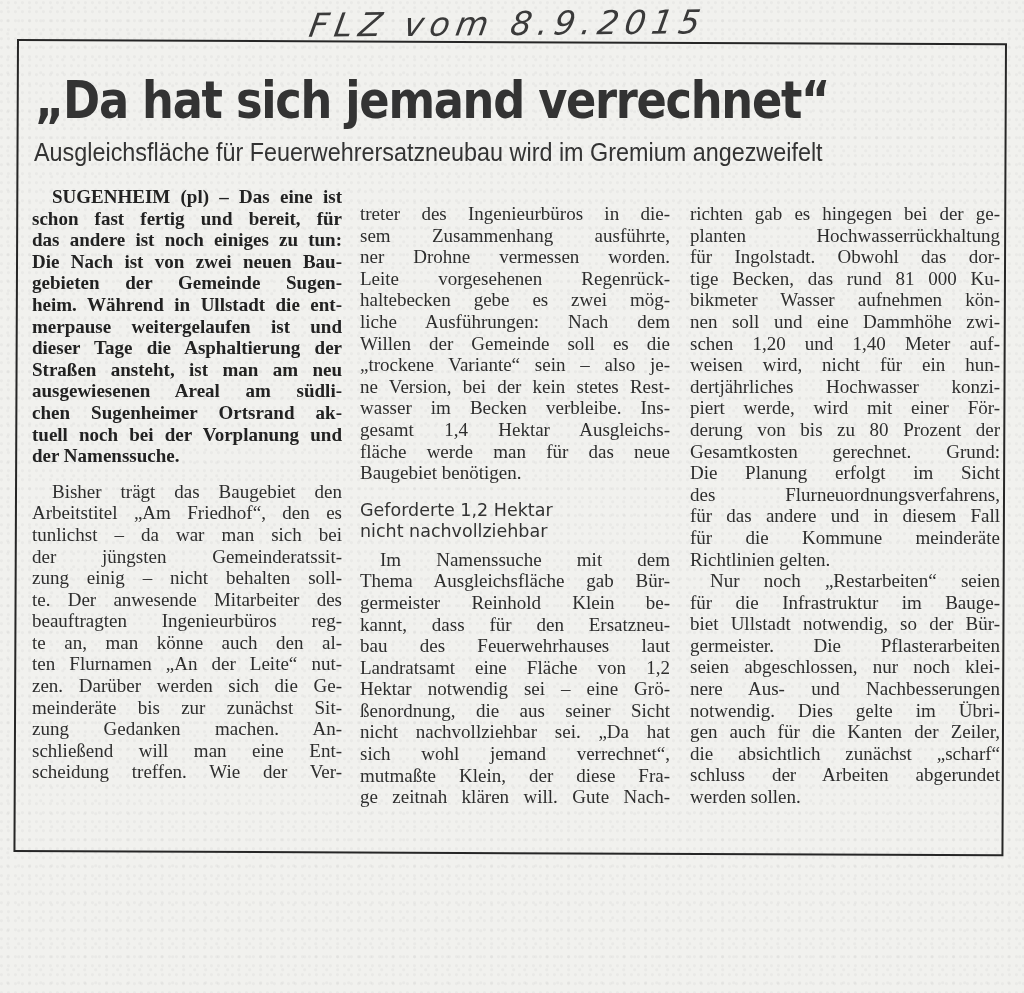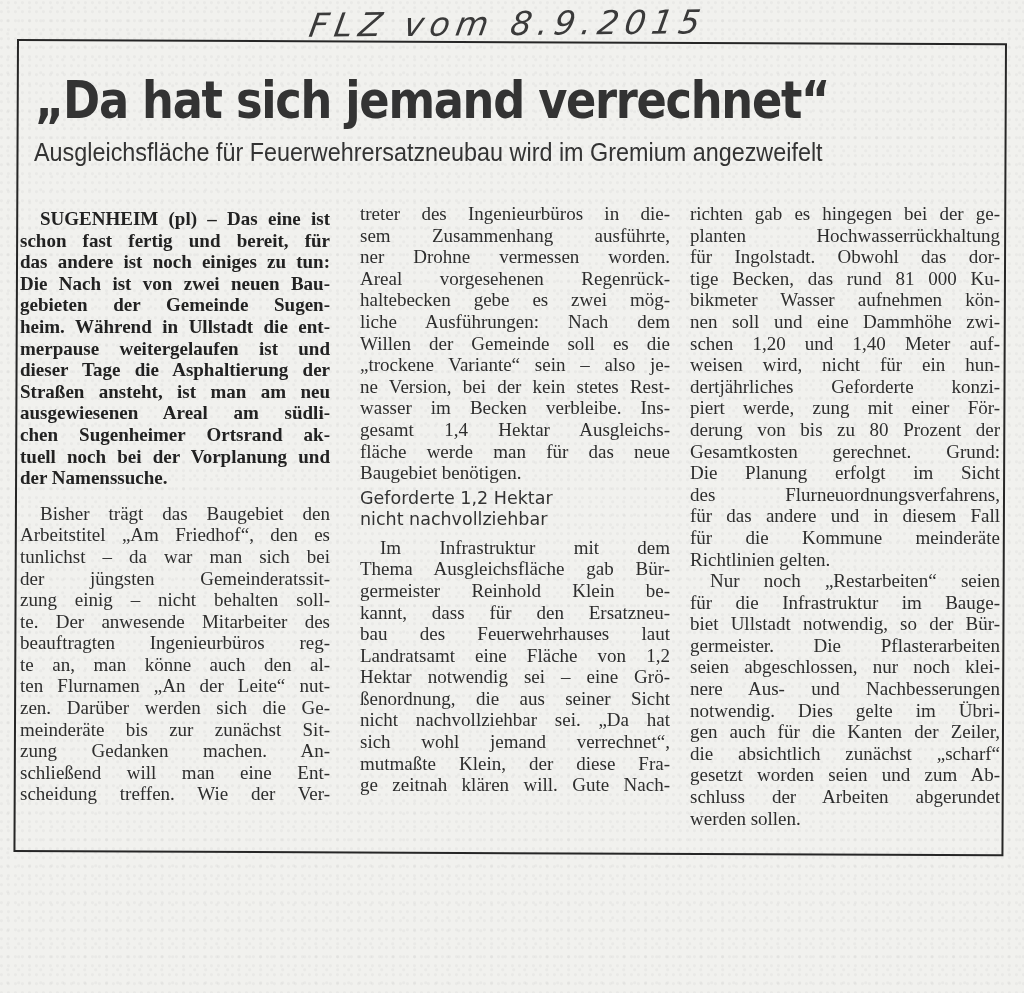--- a/index.html
+++ b/index.html
@@ -50,27 +50,27 @@
     font-size:19px; line-height:21.6px;
     color:#2e2e2e;
   }
   .col .ln {
     display:block; white-space:nowrap; text-align:justify; text-align-last:justify;
     height:21.6px;
   }
   .col .ln.last { text-align-last:left; }
   .col .ln.indent { padding-left:20px; }
   .lead .ln { font-weight:bold; color:#222; }
-  .c1 { left:20px; top:186px;margin-top:22px; }
+  .c1 { left:32px; top:186px; }
   .c2 { left:360px; top:203px; }
   .c3 { left:690px; top:203px; }
   .gap { display:block; height:14px; }
   .subhead {
     display:block; font-family:"DejaVu Sans", sans-serif; font-size:17.5px;
-    line-height:21px; color:#333; margin:4px 0 7px 0; white-space:nowrap;
+    line-height:21px; color:#333; margin:16px 0 7px 0; white-space:nowrap;
   }
 </style>
 </head>
 <body>
 
 <div class="paper-noise"></div>
 
 <div class="handwritten">FLZ vom 8.9.2015</div>
 
 <div class="frame"></div>
@@ -111,37 +111,37 @@
       <span class="ln">schließend will man eine Ent-</span>
       <span class="ln">scheidung treffen. Wie der Ver-</span>
     </div>
 </div>
 
 <div class="col c2">
   <div id="col2top">
       <span class="ln">treter des Ingenieurbüros in die-</span>
       <span class="ln">sem Zusammenhang ausführte,</span>
       <span class="ln">ner Drohne vermessen worden.</span>
-      <span class="ln">Areal vorgesehenen Regenrück-</span>
+      <span class="ln">Leite vorgesehenen Regenrück-</span>
       <span class="ln">haltebecken gebe es zwei mög-</span>
       <span class="ln">liche Ausführungen: Nach dem</span>
       <span class="ln">Willen der Gemeinde soll es die</span>
       <span class="ln">„trockene Variante“ sein – also je-</span>
       <span class="ln">ne Version, bei der kein stetes Rest-</span>
       <span class="ln">wasser im Becken verbleibe. Ins-</span>
       <span class="ln">gesamt 1,4 Hektar Ausgleichs-</span>
       <span class="ln">fläche werde man für das neue</span>
       <span class="ln last">Baugebiet benötigen.</span>
     </div>
   <div class="subhead" id="col2sub">
       <span style="display: block;">Geforderte 1,2 Hektar</span>
       <span style="display: block;">nicht nachvollziehbar</span>
     </div>
   <div id="col2bottom">
-      <span class="ln indent">Im Infrastruktur mit dem</span>
+      <span class="ln indent">Im Namenssuche mit dem</span>
       <span class="ln">Thema Ausgleichsfläche gab Bür-</span>
       <span class="ln">germeister Reinhold Klein be-</span>
       <span class="ln">kannt, dass für den Ersatzneu-</span>
       <span class="ln">bau des Feuerwehrhauses laut</span>
       <span class="ln">Landratsamt eine Fläche von 1,2</span>
       <span class="ln">Hektar notwendig sei – eine Grö-</span>
       <span class="ln">ßenordnung, die aus seiner Sicht</span>
       <span class="ln">nicht nachvollziehbar sei. „Da hat</span>
       <span class="ln">sich wohl jemand verrechnet“,</span>
       <span class="ln">mutmaßte Klein, der diese Fra-</span>
@@ -152,37 +152,36 @@
 <div class="col c3">
   <div id="col3top">
       <span class="ln">richten gab es hingegen bei der ge-</span>
       <span class="ln">planten Hochwasserrückhaltung</span>
       <span class="ln">für Ingolstadt. Obwohl das dor-</span>
       <span class="ln">tige Becken, das rund 81 000 Ku-</span>
       <span class="ln">bikmeter Wasser aufnehmen kön-</span>
       <span class="ln">nen soll und eine Dammhöhe zwi-</span>
       <span class="ln">schen 1,20 und 1,40 Meter auf-</span>
       <span class="ln">weisen wird, nicht für ein hun-</span>
-      <span class="ln">dertjährliches Geforderte konzi-</span>
-      <span class="ln">piert werde, zung mit einer För-</span>
+      <span class="ln">dertjährliches Hochwasser konzi-</span>
+      <span class="ln">piert werde, wird mit einer För-</span>
       <span class="ln">derung von bis zu 80 Prozent der</span>
       <span class="ln">Gesamtkosten gerechnet. Grund:</span>
       <span class="ln">Die Planung erfolgt im Sicht</span>
       <span class="ln">des Flurneuordnungsverfahrens,</span>
       <span class="ln">für das andere und in diesem Fall</span>
       <span class="ln">für die Kommune meinderäte</span>
       <span class="ln last">Richtlinien gelten.</span>
     </div>
   <div id="col3bottom">
       <span class="ln indent">Nur noch „Restarbeiten“ seien</span>
       <span class="ln">für die Infrastruktur im Bauge-</span>
       <span class="ln">biet Ullstadt notwendig, so der Bür-</span>
       <span class="ln">germeister. Die Pflasterarbeiten</span>
       <span class="ln">seien abgeschlossen, nur noch klei-</span>
       <span class="ln">nere Aus- und Nachbesserungen</span>
       <span class="ln">notwendig. Dies gelte im Übri-</span>
       <span class="ln">gen auch für die Kanten der Zeiler,</span>
       <span class="ln">die absichtlich zunächst „scharf“</span>
-      <span class="ln">gesetzt worden seien und zum Ab-</span>
       <span class="ln">schluss der Arbeiten abgerundet</span>
       <span class="ln last">werden sollen.</span>
     </div>
 </div>
 
 </body></html>

